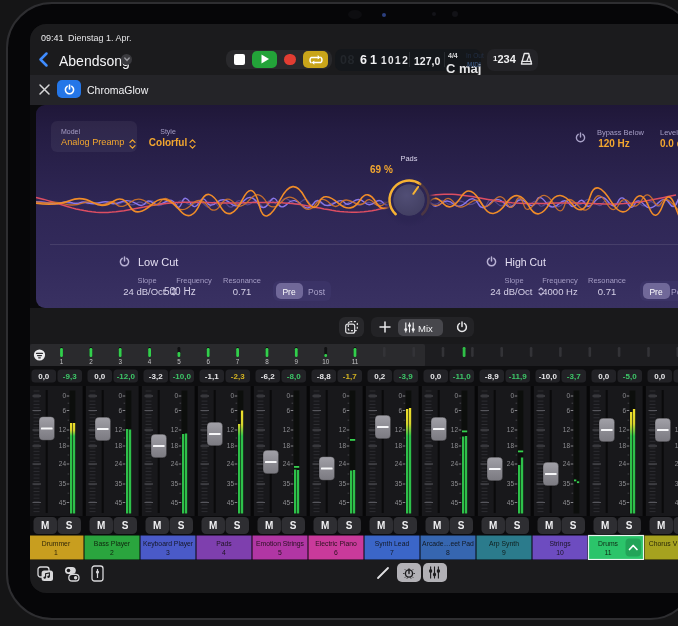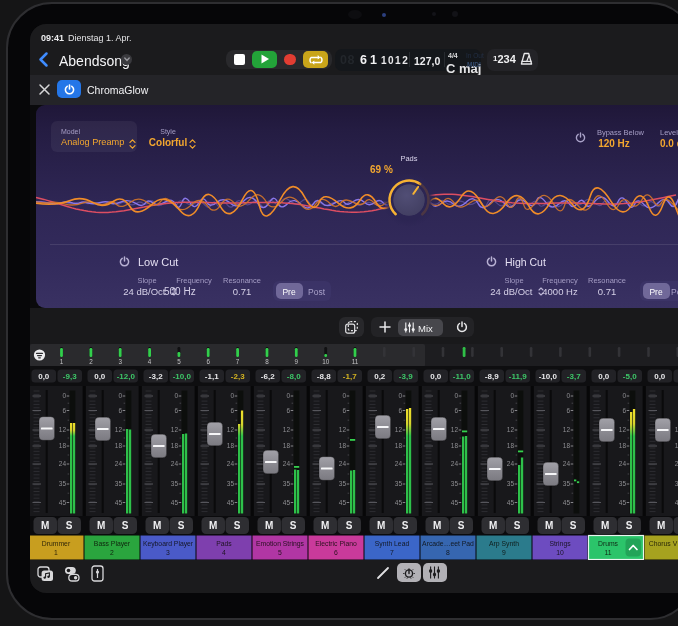--- a/index.html
+++ b/index.html
@@ -8,21 +8,21 @@
 
 <div class="abs" style="left:6px;top:2px;width:690px;height:618px;border-radius:46px;background:#060608;border:2px solid #2e2e31"></div>
 <div class="abs" style="left:348px;top:10px;width:14px;height:9px;border-radius:50%;background:#0d0d10"></div>
 <div class="abs" style="left:382px;top:13px;width:4px;height:4px;border-radius:50%;background:#2c3f7e"></div>
 <div class="abs" style="left:432px;top:12px;width:4px;height:4px;border-radius:50%;background:#131318"></div>
 <div class="abs" style="left:452px;top:11px;width:6px;height:6px;border-radius:50%;background:#121217"></div>
 
 <div class="abs" style="left:30px;top:24px;width:648px;height:568.5px;border-radius:16px 0 0 16px;background:#0a0a0c;overflow:hidden">
 
   <div class="abs" style="left:0;top:0;width:648px;height:51px;background:#1b1b1d"></div>
-  <div class="abs" style="left:11px;top:9px;font-size:9px;font-weight:bold;color:#ececee">09:41</div>
+  <div class="abs" style="left:11px;top:9px;font-size:9px;font-weight:normal;color:#ececee">09:41</div>
   <div class="abs" style="left:38px;top:9px;font-size:9px;color:#e4e4e6">Dienstag 1. Apr.</div>
   <svg class="abs" style="left:7px;top:26.5px" width="13" height="17" viewBox="0 0 13 17">
       <path d="M9.5 2.5 L3.5 8.5 L9.5 14.5" stroke="#3f8cff" stroke-width="2.5" fill="none" stroke-linecap="round" stroke-linejoin="round"></path>
     </svg>
   <div class="abs" style="left:29px;top:28.5px;font-size:14px;font-weight:normal;color:#f5f5f7">Abendsong</div>
   <div class="abs" style="left:91px;top:29.5px;width:11px;height:11px;border-radius:50%;background:#3a3a3e"></div>
   <svg class="abs" style="left:93.5px;top:33px" width="6" height="5" viewBox="0 0 6 5">
       <path d="M0.8 1 L3 3.4 L5.2 1" stroke="#97979c" stroke-width="1.4" fill="none" stroke-linecap="round"></path>
     </svg>
 

